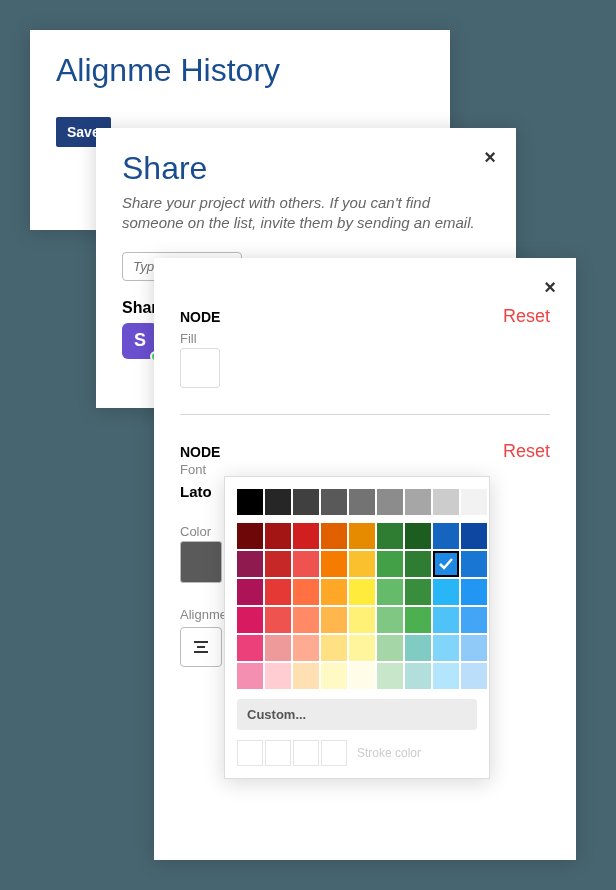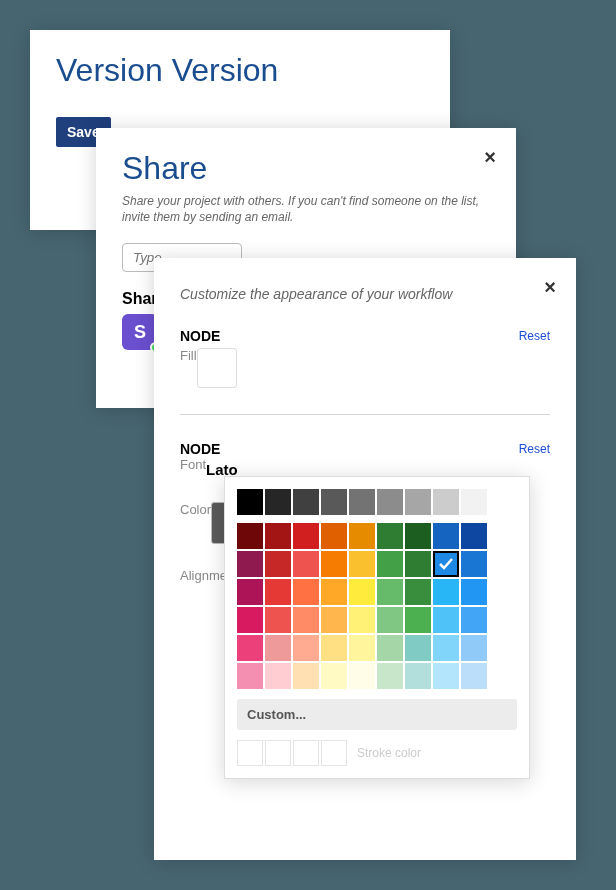--- a/index.html
+++ b/index.html
@@ -53,21 +53,21 @@
     margin-top: 28px;
     cursor: pointer;
   }
 
   
   #p-share {
     left: 96px; top: 128px;
     width: 420px; height: 280px;
   }
   #p-share h1 { font-size: 32px; }
-  #p-share .subtitle { font-size: 12px; line-height: 1.35; }
+  #p-share .subtitle { font-size: 15px; line-height: 1.35; }
   .type-input {
     margin-top: 18px;
     border: 1px solid #bbb;
     border-radius: 4px;
     padding: 6px 10px;
     font-style: italic;
     color: #888;
     width: 120px;
   }
   .share-label {
@@ -100,23 +100,23 @@
     left: 154px; top: 258px;
     width: 422px; height: 602px;
   }
   #p-style h1 { font-size: 30px; }
   #p-style .subtitle { font-size: 14px; }
   .section-head {
     display:flex; justify-content:space-between; align-items:center;
     margin-top: 26px;
   }
   .section-head .title { font-weight: bold; font-size:14px; color:#000; }
-  .reset-link { color:#1d4ed8; font-size:12px; cursor:pointer;margin-left:36px; }
+  .reset-link { color:#ef4444; font-size:18px; cursor:pointer;margin-left:36px; }
   .prop-row { display:flex; gap:18px; margin-top:4px; }
-  .prop-block { display:flex; }
+  .prop-block { display:flex; flex-direction:column; }
   .prop-label { color:#888; font-size:13px; margin-bottom:2px; }
   .swatch {
     width:40px; height:40px; border-radius:3px; cursor:pointer;
   }
   #sw-fill { border:1px solid #ddd; background:#fff; }
   #sw-stroke {
     background:#0095e4;
     border:1px solid #1a4d8f;
     box-shadow: 0 0 0 2px #fff inset, 0 0 0 1px #1a4d8f;
   }
@@ -133,21 +133,21 @@
     background:#fff; cursor:pointer;
     display:flex; align-items:center; justify-content:center;
     margin-top:3px;
   }
   .align-btn svg line { stroke:#333; stroke-width:2; }
 
   
   .picker {
     position:absolute;
     left:224px; top:476px;
-    width:306px;
+    width:266px;
     background:#fff;
     border:1px solid #ddd;
     box-shadow: 0 3px 20px rgba(0,0,0,0.16);
     padding:12px;
     z-index:10;
   }
   .picker-grid {
     display:grid;
     grid-template-columns: repeat(9, 26px);
     gap:2px;
@@ -177,39 +177,38 @@
   }
   .stroke-color-label {
     color:#ccc; font-size:12px; margin-left:8px;
     align-self:center;
   }
 </style>
 </head>
 <body>
 
 <div class="panel" id="p-version">
-  <h1>Version Version</h1>
+  <h1>Alignme History</h1>
   <button class="save-btn">Save</button>
 </div>
 
 <div class="panel" id="p-share">
   <span class="close-x">×</span>
   <h1>Share</h1>
   <p class="subtitle">Share your project with others. If you can't find someone on the list, invite them by sending an email.</p>
   <input class="type-input" placeholder="Type" style="">
   <div class="share-label">Share</div>
   <div class="avatar">
     <span>S</span>
     <span class="presence-dot"></span>
   </div>
 </div>
 
 <div class="panel" id="p-style">
   <span class="close-x">×</span>
-  <p class="subtitle">Customize the appearance of your workflow</p>
 
   <div class="section-head">
     <span class="title">NODE</span>
     <span class="reset-link">Reset</span>
   </div>
   <div class="prop-row">
     <div class="prop-block">
       <span class="prop-label">Fill</span>
       <div id="sw-fill" class="swatch"></div>
     </div>

